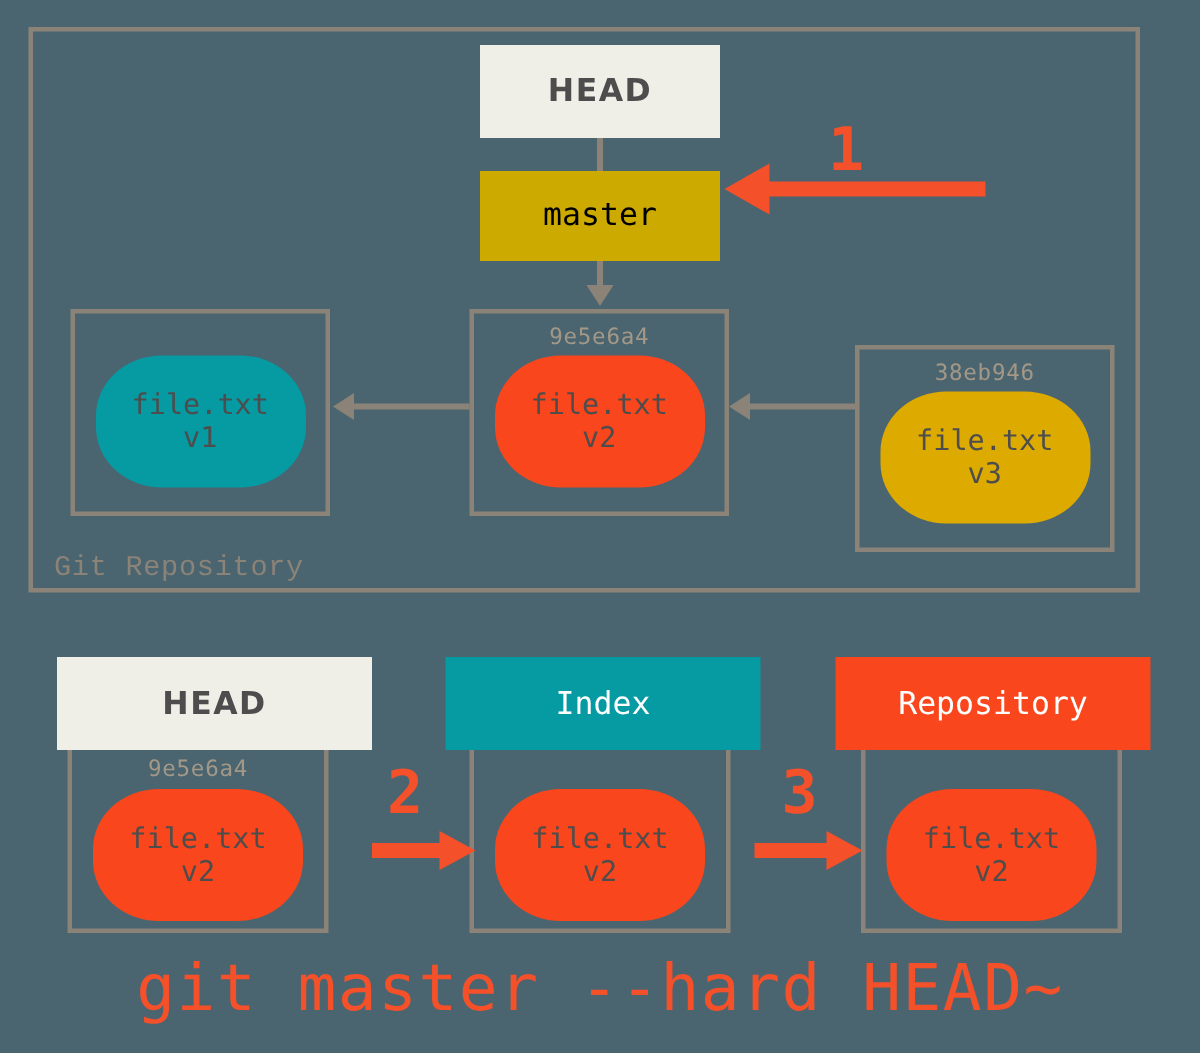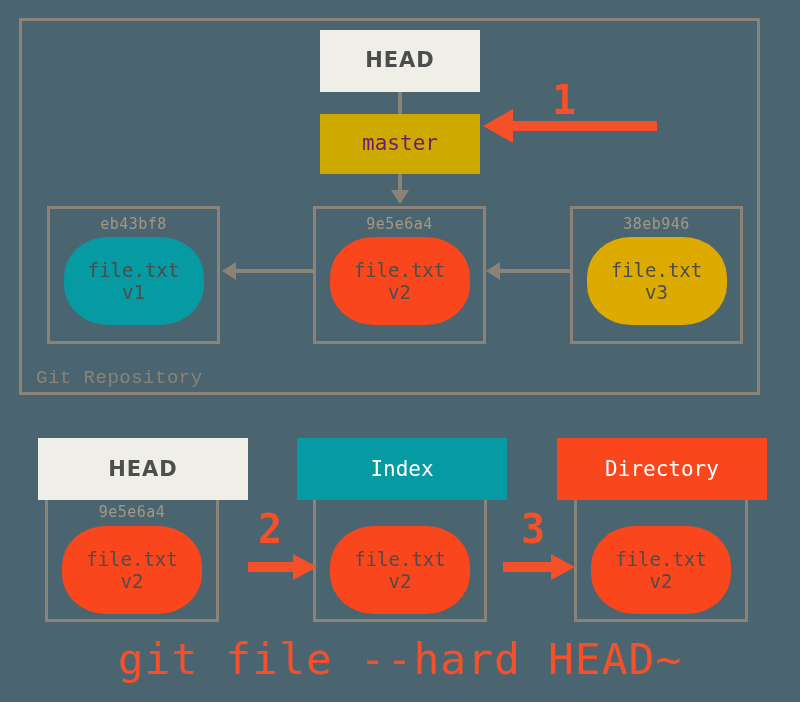--- a/index.html
+++ b/index.html
@@ -52,35 +52,35 @@
   }
   .ref-head-top {
     left: 320px; top: 30px; width: 160px; height: 62px;
     background: #f0efe7; color: #4d4d4d;
     font-family: "DejaVu Sans", "Liberation Sans", sans-serif;
     font-weight: 700;
     letter-spacing: 1px;
   }
   .ref-master {
     left: 320px; top: 114px; width: 160px; height: 60px;
-    background: #ccaa00; color: #701a75;
+    background: #ccaa00; color: #000000;
   }
 
   
   .commit-box {
     position: absolute;
     top: 206px;
     width: 173px;
     height: 138px;
     border: 3px solid #8b8378;
     box-sizing: border-box;
   }
   .commit-box.c1 { left: 47px; }
   .commit-box.c2 { left: 313px; }
-  .commit-box.c3 { left: 570px; }
+  .commit-box.c3 { left: 570px; margin-top: 24px; }
 
   .commit-hash {
     position: absolute;
     top: 6px;
     left: 0;
     width: 100%;
     text-align: center;
     font-size: 15px;
     color: #a39887;
     letter-spacing: 0.5px;
@@ -243,21 +243,20 @@
   <div class="ref-box ref-master">master</div>
 
   <div class="gray-line" style="left:398px; top:174px; width:4px; height:24px;"></div>
   <div class="gray-arrow-down" style="left:391px; top:190px;"></div>
 
   <div class="step-num" style="left:552px; top:80px;">1</div>
   <div class="red-line" style="left:512px; top:121px; width:145px; height:10px;"></div>
   <div class="red-arrow-left" style="left:483px; top:109px;"></div>
 
   <div class="commit-box c1">
-    <div class="commit-hash">eb43bf8</div>
     <div class="blob teal">
       <div>file.txt</div>
       <div>v1</div>
     </div>
   </div>
 
   <div class="commit-box c2">
     <div class="commit-hash">9e5e6a4</div>
     <div class="blob red">
       <div>file.txt</div>
@@ -295,29 +294,29 @@
     <div class="area-blob">
       <div>file.txt</div>
       <div>v2</div>
     </div>
   </div>
 
   <div class="area-title t1">HEAD</div>
   <div class="area-title t2">Index</div>
   <div class="area-title t3">
     <div>
-      <div>Directory</div>
+      <div>Repository</div>
     </div>
   </div>
 
   <div class="area-hash" style="left:45px; width:174px;">9e5e6a4</div>
 
   <div class="step-num" style="left:258px; top:509px;">2</div>
   <div class="red-line" style="left:248px; top:562px; width:47px; height:10px;"></div>
   <div class="red-arrow-right" style="left:293px; top:554px;"></div>
 
   <div class="step-num" style="left:521px; top:509px;">3</div>
   <div class="red-line" style="left:503px; top:562px; width:50px; height:10px;"></div>
   <div class="red-arrow-right" style="left:551px; top:554px;"></div>
 
-  <div class="command-text">git file --hard HEAD~</div>
+  <div class="command-text">git master --hard HEAD~</div>
 
 </div>
 
 </body></html>

